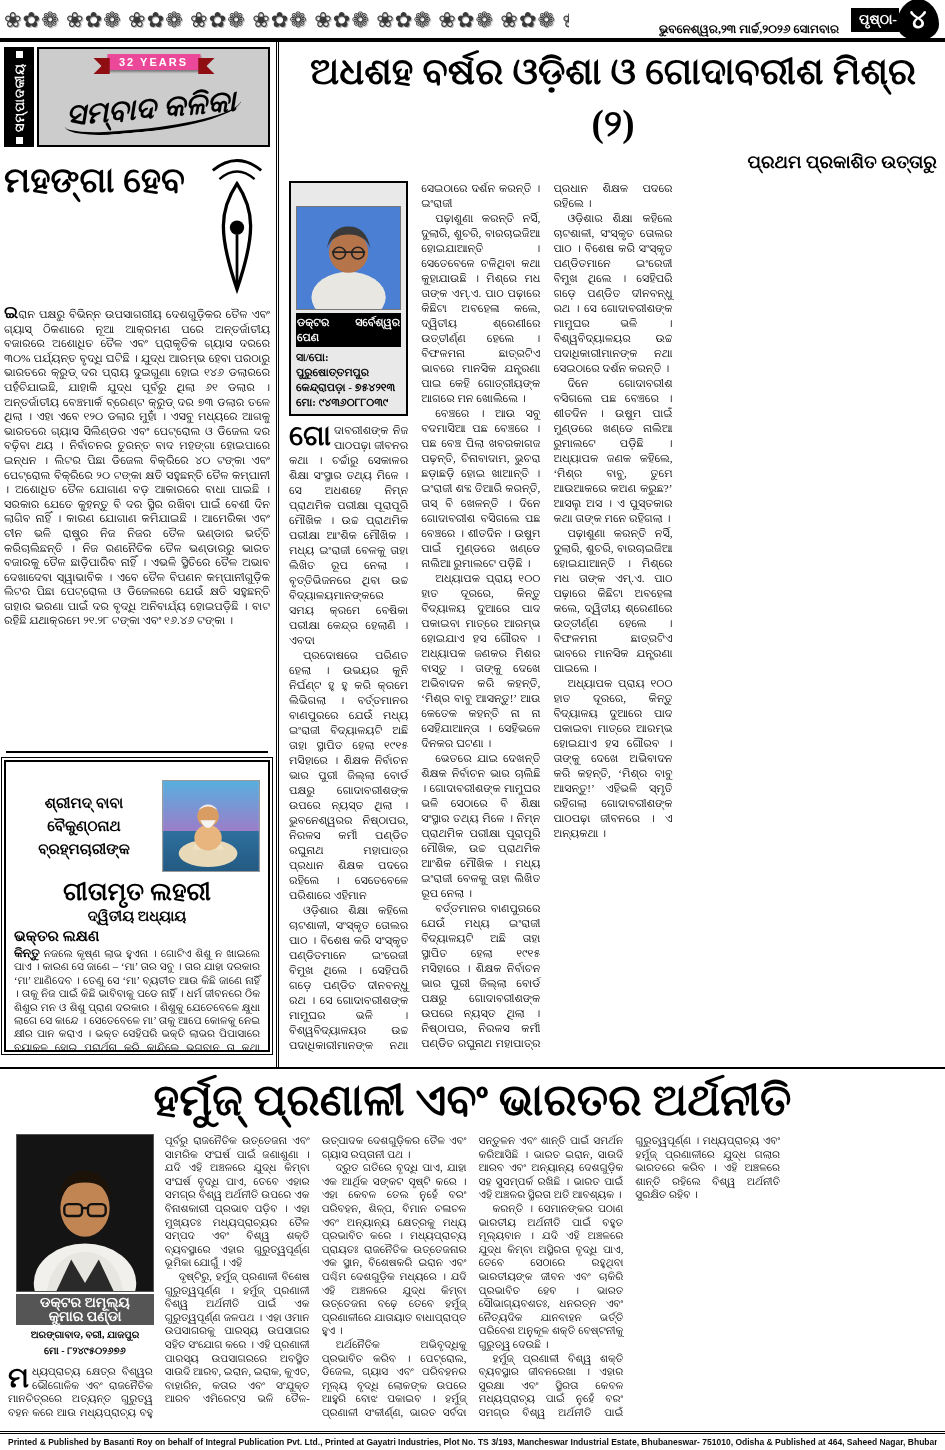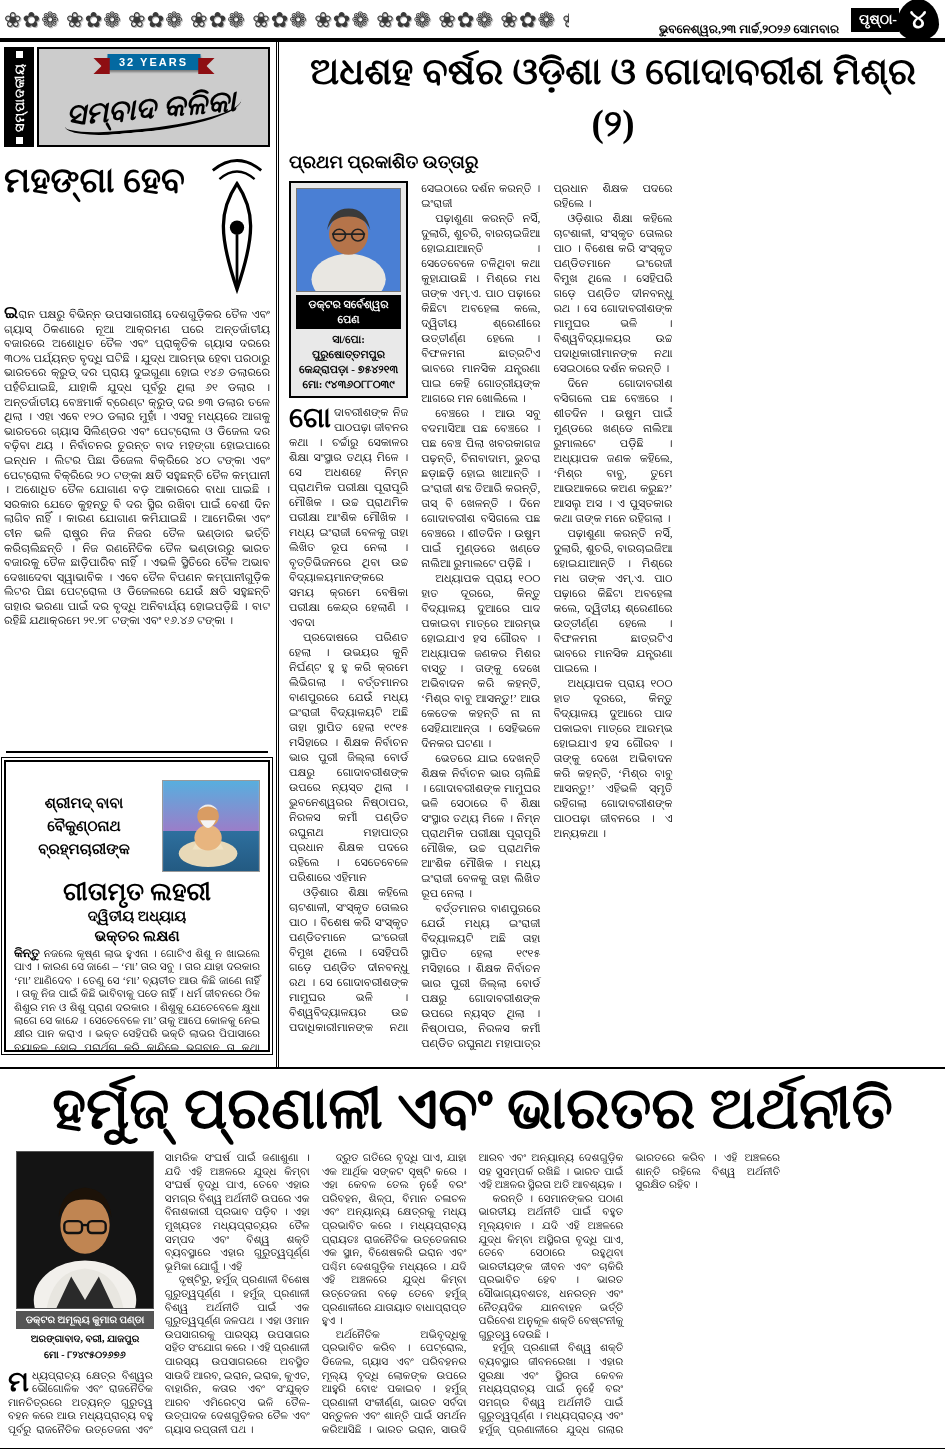--- a/index.html
+++ b/index.html
@@ -19,63 +19,63 @@
   .top { display:flex; }
   .leftcol { width:276px; padding:5px 6px 6px 4px; }
   .mainart { flex:1; border-left:3px double #000; padding:4px 8px 6px 10px; }
 
   
   .mast { display:flex; height:100px; margin-bottom:4px; }
   .vstrip { width:30px; background:#000; color:#fff; display:flex; flex-direction:column; align-items:center; justify-content:center; gap:5px; }
   .vstrip .vtxt { writing-mode:vertical-rl; transform:rotate(180deg); font-size:13px; font-weight:bold; letter-spacing:1px; font-family:"Liberation Sans",sans-serif; }
   .sq { width:7px; height:7px; background:#fff; display:block; }
   .logobox { flex:1; background:#ccc; border:2px solid #000; margin-left:3px; position:relative; display:flex; align-items:flex-end; justify-content:center; overflow:hidden; }
-  .ribbon { position:absolute; top:5px; left:50%; transform:translateX(-50%); background:#0369a1; color:#fff; font:bold 11px "Liberation Sans",sans-serif; letter-spacing:2px; padding:2px 12px; box-shadow:0 2px 2px rgba(0,0,0,.4); }
+  .ribbon { position:absolute; top:5px; left:50%; transform:translateX(-50%); background:#ec4899; color:#fff; font:bold 11px "Liberation Sans",sans-serif; letter-spacing:2px; padding:2px 12px; box-shadow:0 2px 2px rgba(0,0,0,.4); }
   .ribbon:before,.ribbon:after { content:""; position:absolute; top:4px; border:8px solid #8e0e12; }
   .ribbon:before { left:-14px; border-left-color:transparent; }
   .ribbon:after { right:-14px; border-right-color:transparent; }
   .logotext { font-style:italic; font-weight:bold; font-size:30px; transform:rotate(-5deg); margin-bottom:14px; border-bottom:3px solid #000; border-radius:0 0 60% 30%; padding:0 6px 2px 2px; }
 
   
   .ed-headwrap { display:flex; margin-top:8px; }
   .ed-head { flex:1; font-size:35px; line-height:52px; font-weight:bold; }
   .pen { width:66px; flex:none; }
   .ed-body { height:438px; overflow:hidden; font-size:11.3px; line-height:14.6px; text-align:justify; margin-top:8px; }
   .lead { font-weight:bold; font-size:17px; }
   .sep { border:none; border-top:2px solid #000; margin:7px 2px 7px 2px; }
 
   
   .gbox { border:2px solid #000; outline:1px solid #000; outline-offset:2px; padding:18px 8px; height:292px; overflow:hidden; }
   .gtop { display:flex; gap:8px; align-items:center; }
   .gby { flex:1; text-align:center; font-weight:bold; font-size:15px; line-height:23px; }
   .gphoto { width:98px; height:92px; flex:none; border:1px solid #999; }
   .gtitle { text-align:center; font-size:25px; font-weight:bold; margin:6px 0 1px; }
   .gch { text-align:center; font-size:14.5px; font-weight:bold; margin-bottom:3px; }
-  .gsec { text-align:center; font-size:15px; font-weight:bold; margin-bottom:2px; }
+  .gsec { text-align:left; font-size:15px; font-weight:bold; margin-bottom:2px; }
   .gbody { font-size:10.6px; line-height:13.4px; text-align:justify; }
 
   
   .m-head { text-align:center; font-size:37px; font-weight:bold; line-height:52px; }
-  .m-sub { text-align:left; font-size:18px; font-weight:bold; margin:2px 0 8px; }
+  .m-sub { text-align:right; font-size:18px; font-weight:bold; margin:2px 0 8px; }
   .cols5 { column-count:5; column-gap:13px; column-fill:auto; height:880px; overflow:hidden; font-size:11.2px; line-height:15px; text-align:justify; }
   .cols5 p, .cols6 p { text-indent:14px; }
   .cols5 p.first, .cols6 p.first { text-indent:0; }
-  .abox { border:2px solid #000; background:#e9e9e9; padding:5px 5px 4px; margin:0 0 7px 0; break-inside:avoid; text-align:center; }
+  .abox { border:2px solid #000; background:#e9e9e9; padding:23px 5px 4px; margin:0 0 7px 0; break-inside:avoid; }
   .aphoto { width:100%; height:104px; display:block; border:1px solid #777; }
   .aname { background:#000; color:#fff; font-size:11px; font-weight:bold; padding:2px 1px; margin-top:3px; }
   .aaddr { font-size:11px; font-weight:bold; line-height:15px; margin-top:3px; }
   .dropcap { float:left; font-size:28px; line-height:26px; font-weight:bold; padding-right:3px; }
 
   
   .bot { border-top:2px solid #000; }
-  .b-head { text-align:center; font-size:58px; font-weight:bold; padding:6px 0 8px; }
+  .b-head { text-align:center; font-size:44px; font-weight:bold; padding:6px 0 8px; }
   .cols6 { column-count:6; column-gap:12px; column-fill:auto; height:292px; overflow:hidden; font-size:10.6px; line-height:13.6px; text-align:justify; padding:0 8px; }
   .abox2 { break-inside:avoid; margin:0 4px 6px 8px; text-align:center; width:138px; }
   .aphoto2 { width:138px; height:158px; display:block; border:1px solid #555; }
-  .aname2 { background:#555; color:#fff; font-size:10px; font-weight:bold; padding:2px 1px; margin-top:2px; }
+  .aname2 { background:#555; color:#fff; font-size:14px; font-weight:bold; padding:2px 14px; margin-top:2px; }
   .aaddr2 { font-size:10px; font-weight:bold; line-height:16px; margin-top:2px; }
 
   
   .foot { border-top:3px double #000; border-bottom:3px solid #000; margin-top:5px; padding:3px 8px 4px; font:bold 8.5px "Liberation Sans",sans-serif; }
   .f1 { white-space:nowrap; overflow:hidden; color:#111; }
 </style>
 </head>
 <body>
 
 <div class="page">

